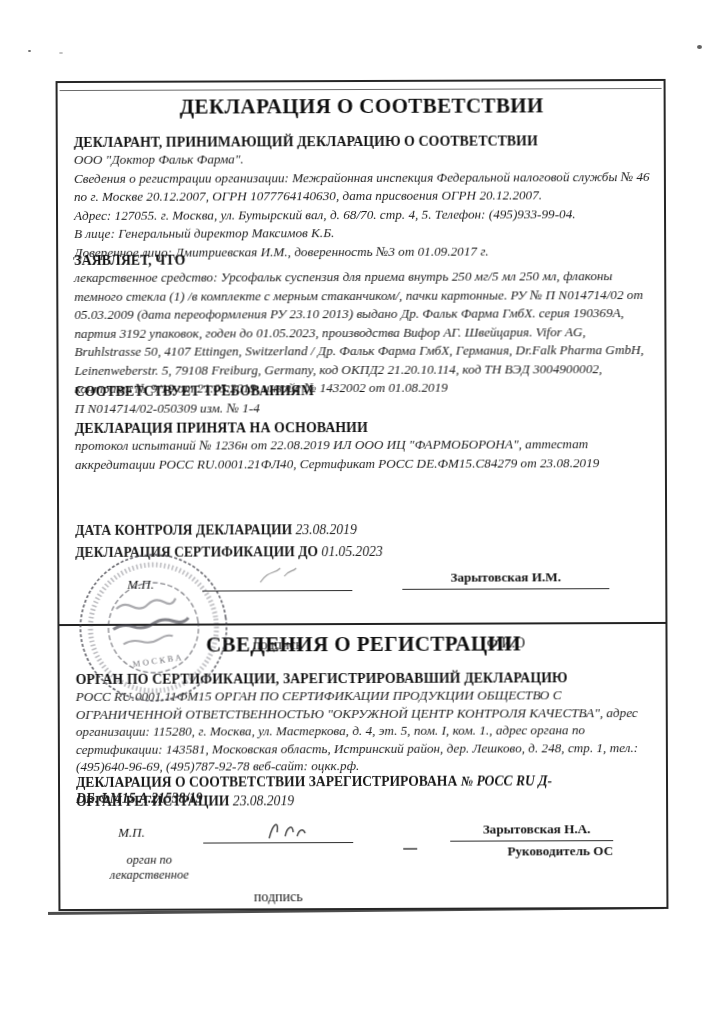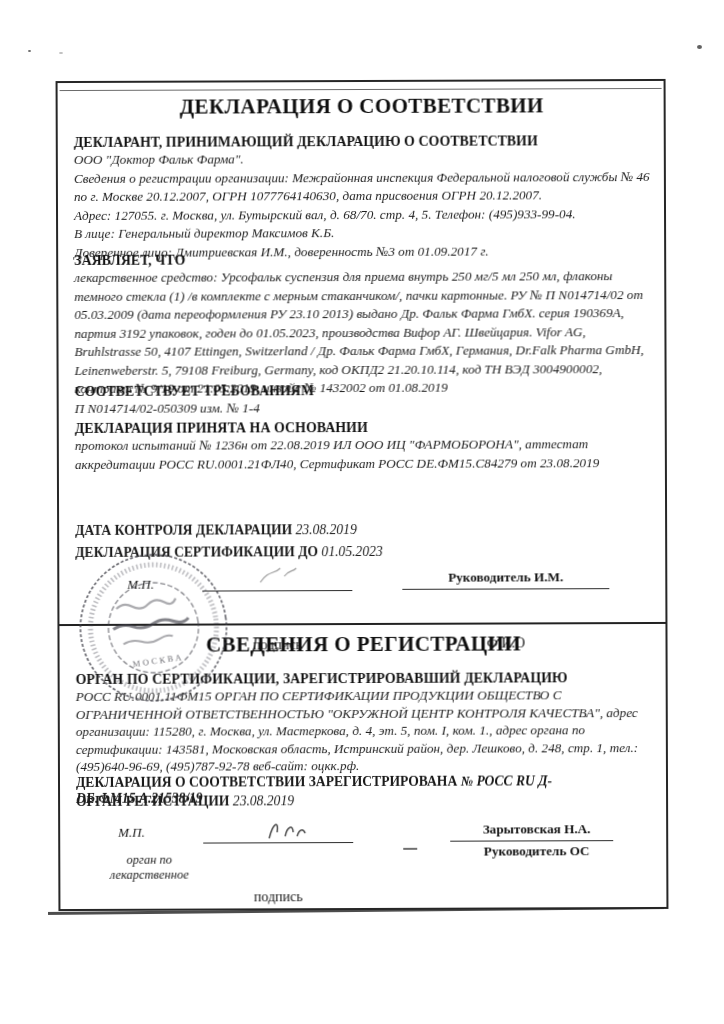--- a/index.html
+++ b/index.html
@@ -40,21 +40,21 @@
   
   .sigrow{position:absolute;left:16px;right:14px;height:62px;}
   .mp{position:absolute;font-style:italic;font-size:13px;}
   .orgcap{position:absolute;font-style:italic;font-size:12.5px;text-align:center;line-height:15px;}
   .sigcol{position:absolute;}
   .sigspace{height:20px;position:relative;}
   .sigline{border-bottom:1.6px solid #2b2b2b;}
   .sigcap{font-size:14px;text-align:center;padding-top:2px;color:#161616;margin-top:44px;}
   .signame{font-size:13.2px;font-weight:600;text-align:center;height:19px;color:#141414;}
   .signame.leftal{text-align:center;padding-left:10px;}
-  .sigrole{font-size:13.2px;font-weight:600;text-align:center;padding-left:10px;padding-top:2px;color:#141414;}
+  .sigrole{font-size:13.2px;font-weight:600;text-align:right;padding-left:10px;padding-top:2px;color:#141414;}
   .squiggle{position:absolute;left:52px;top:-10px;}
   .minidash{position:absolute;width:14px;height:2px;background:#333;opacity:.7;}
 
   
   .stamp{position:absolute;left:8px;top:465px;width:172px;height:164px;filter:blur(.45px);opacity:.88;z-index:3;}
 </style>
 </head>
 <body>
 
 <div class="page">
@@ -107,21 +107,21 @@
       <div class="sigcol" style="left:127px;width:150px;top:4px;">
         <div class="sigspace">
           <svg class="squiggle" width="46" height="26" viewBox="0 0 46 26">
             <path d="M6 22 C14 10 20 14 26 8 M30 16 c4 -6 8 -4 12 -8" fill="none" stroke="#3c3c3c" stroke-width="1.2" opacity=".5"></path>
           </svg>
         </div>
         <div class="sigline"></div>
         <div class="sigcap">подпись</div>
       </div>
       <div class="sigcol" style="left:327px;width:207px;top:4px;">
-        <div class="signame">Руководитель И.М.</div>
+        <div class="signame">Зарытовская И.М.</div>
         <div class="sigline"></div>
         <div class="sigcap">Ф.И.О</div>
       </div>
     </div>
 
     <div class="divider"></div>
 
     <svg class="stamp" viewBox="0 0 172 164">
       <g transform="rotate(-8 86 80)" fill="none" stroke="#3d3d46">
         <circle cx="86" cy="80" r="73" stroke-width="1.6" stroke-dasharray="3 2" opacity=".9"></circle>

